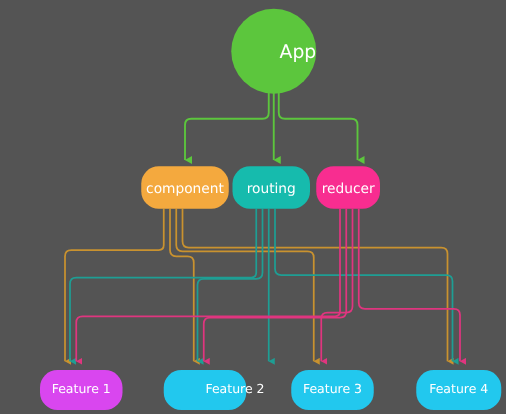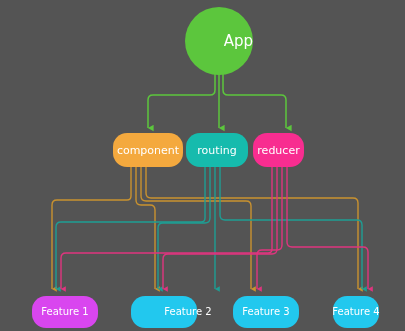--- a/index.html
+++ b/index.html
@@ -88,17 +88,17 @@
 
   <div class="node node-feature" style="left:32px;top:296px;width:66px;height:32px;background:#d946ef;">
     <span class="lbl">Feature 1</span>
   </div>
   <div class="node node-feature" style="left:131px;top:296px;width:66px;height:32px;background:#22C8EE;padding-left:48px;">
     <span class="lbl">Feature 2</span>
   </div>
   <div class="node node-feature" style="left:233px;top:296px;width:66px;height:32px;background:#22C8EE;">
     <span class="lbl">Feature 3</span>
   </div>
-  <div class="node node-feature" style="left:333px;top:296px;width:46px;height:32px;background:#22C8EE;">
+  <div class="node node-feature" style="left:333px;top:296px;width:68px;height:32px;background:#22C8EE;">
     <span class="lbl">Feature 4</span>
   </div>
 
 </div>
 
 </body></html>

